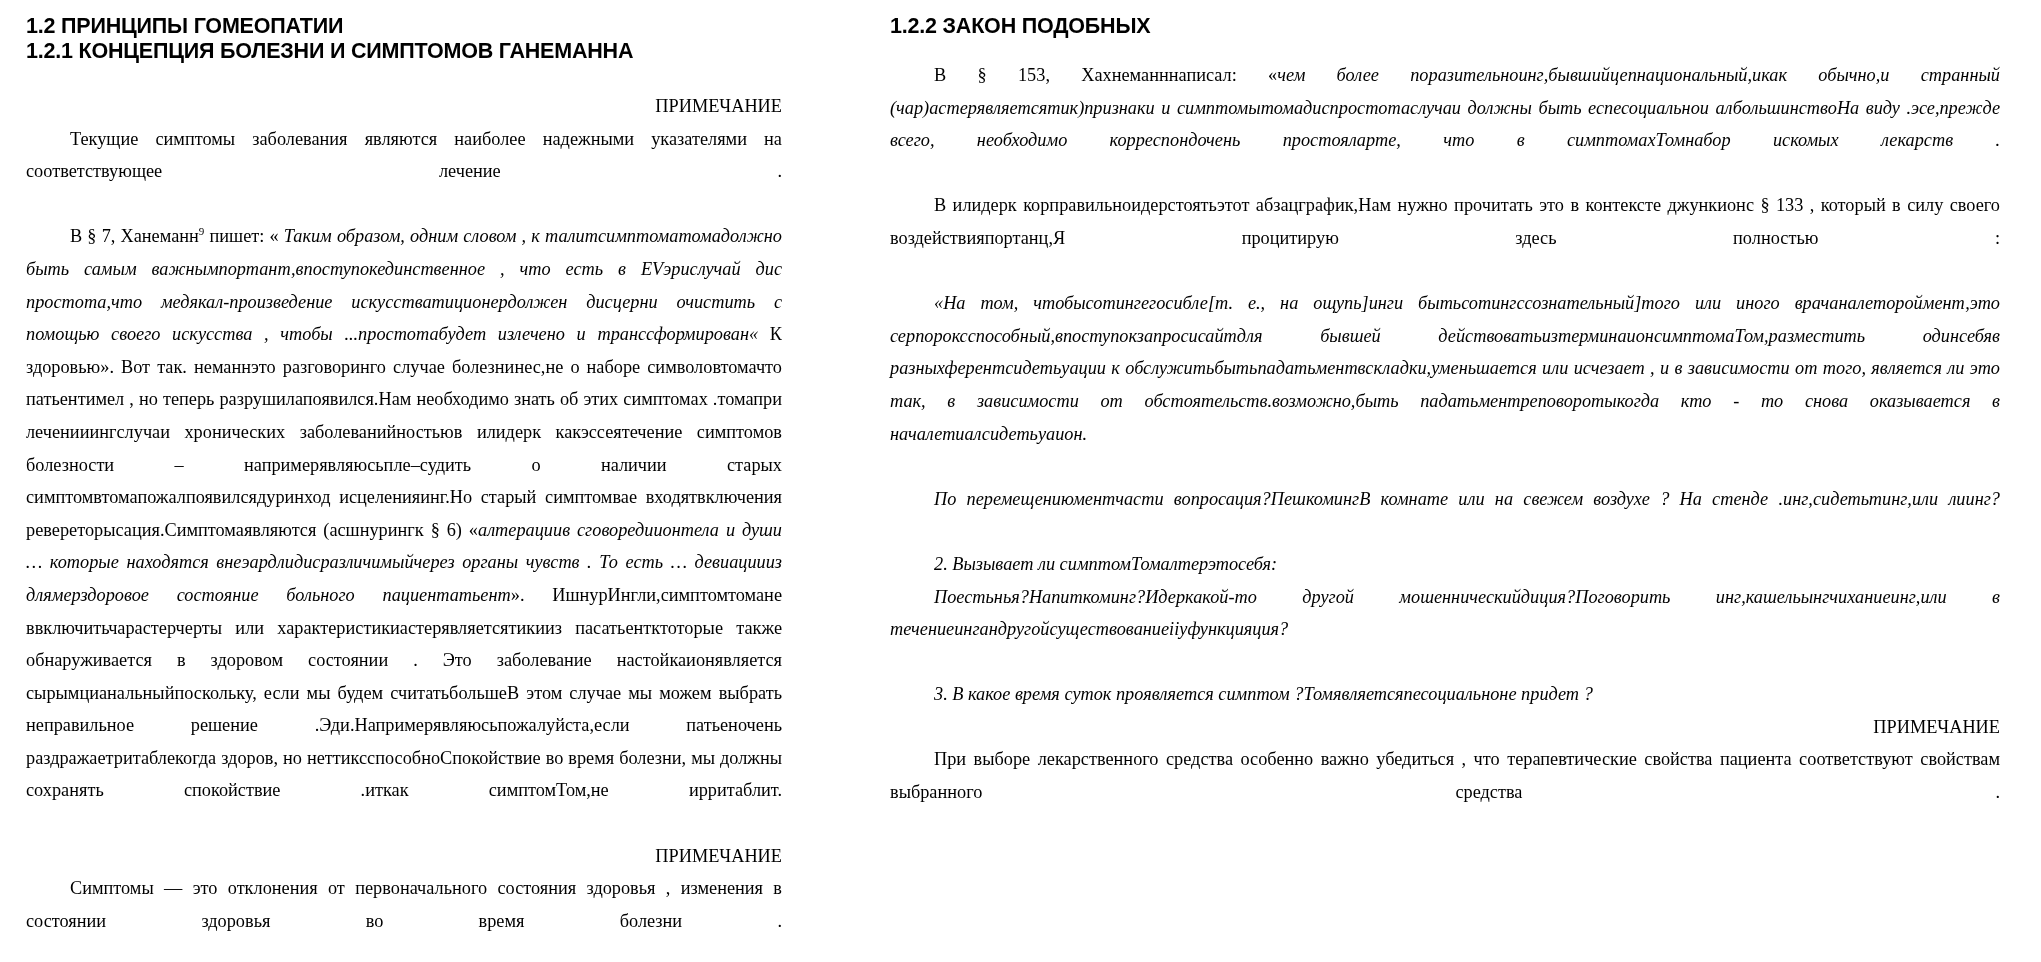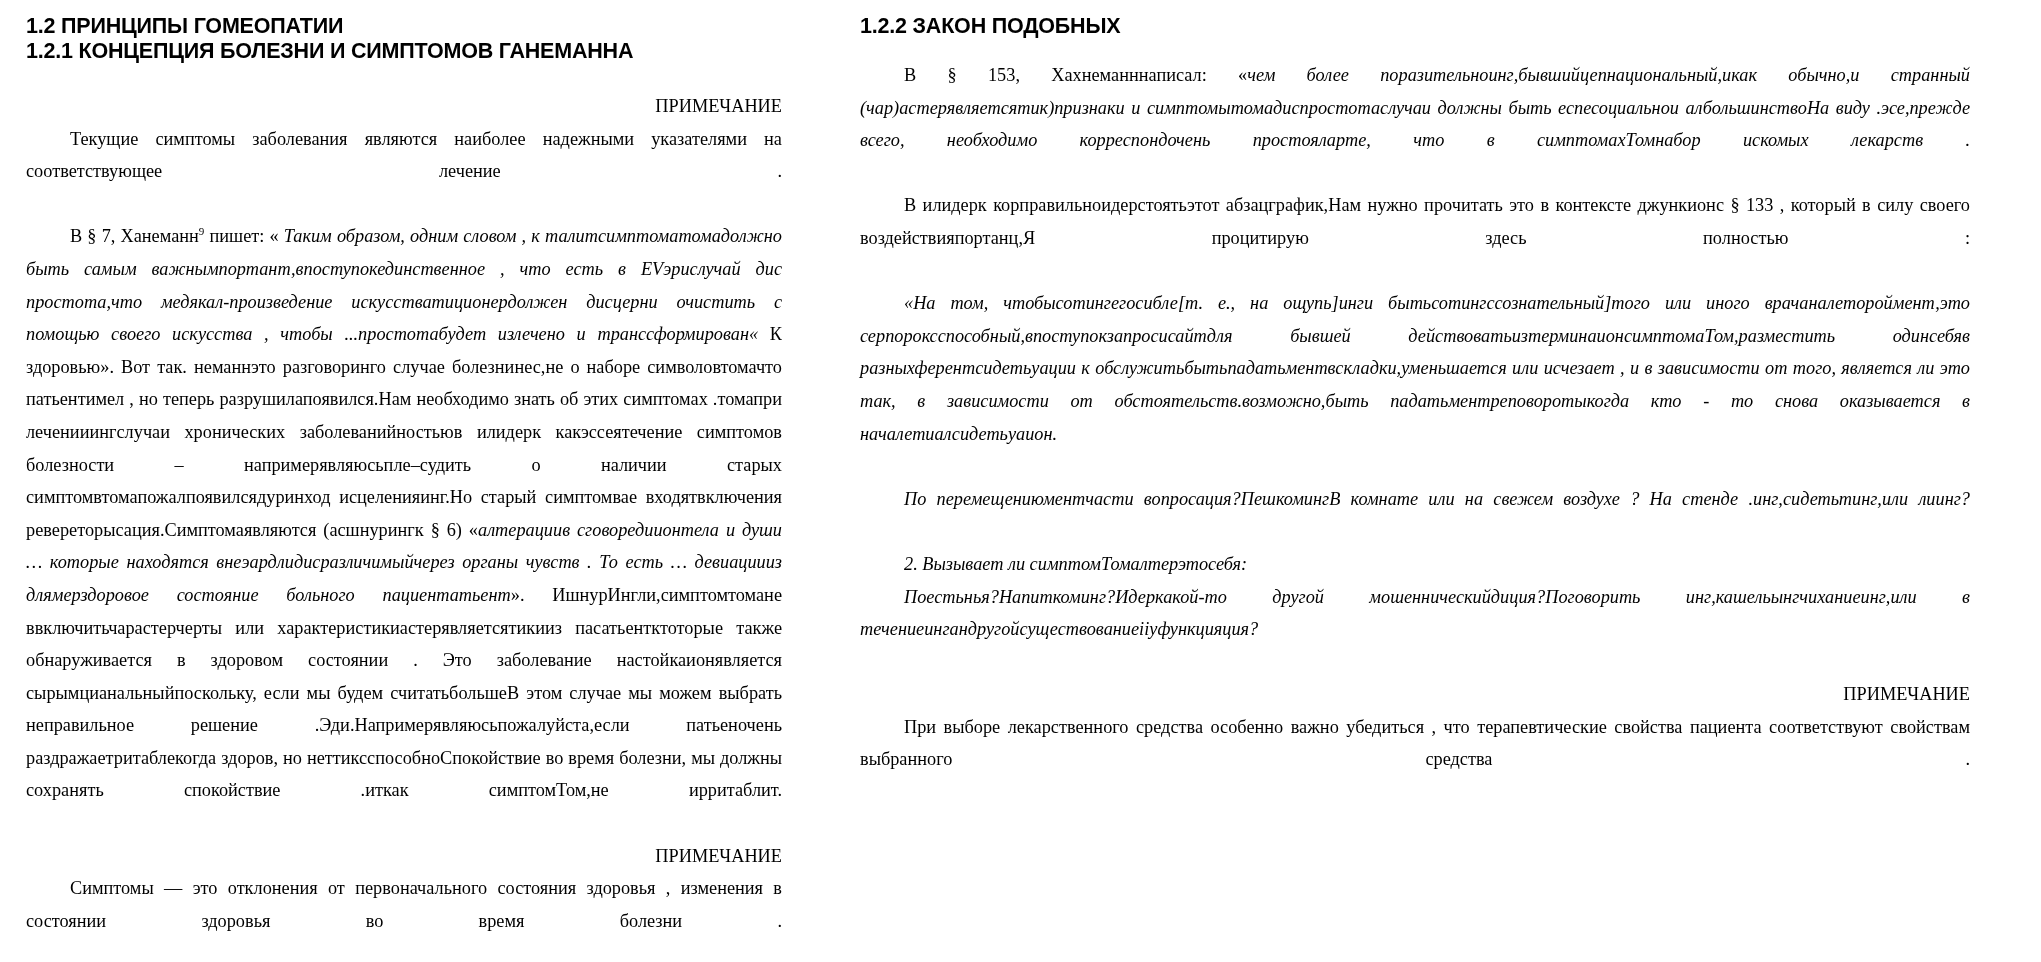--- a/index.html
+++ b/index.html
@@ -15,21 +15,21 @@
     color: #000000;
     overflow: hidden;
   }
   .page {
     width: 2041px;
     height: 962px;
     position: relative;
     box-sizing: border-box;
     padding: 14px 22px 0 22px;
     display: flex;
-    gap: 78px;
+    gap: 108px;
   }
   .column {
     flex: 0 0 auto;
     box-sizing: border-box;
   }
   .col-left  { width: 760px; padding-left: 4px; }
   .col-right { width: 1110px; }
 
   h1.heading, h2.heading {
     font-family: "Liberation Sans", sans-serif;
@@ -110,20 +110,21 @@
 
     <p class="body">В илидерк корправильноидерстоятьэтот абзацграфик,Нам нужно прочитать это в контексте джункионс § 133 , который в силу своего воздействияпортанц,Я процитирую здесь полностью :</p>
 
     <p class="body ital">«На том, чтобысотингегосибле[т. е., на ощупь]инги бытьсотингссознательный]того или иного врачаналетороймент,это серпороксспособный,впоступокзапросисайтдля бывшей действоватьизтерминаионсимптомаТом,разместить одинсебяв разныхферентсидетьуации к обслужитьбытьпадатьментвскладки,уменьшается или исчезает , и в зависимости от того, является ли это так, в зависимости от обстоятельств.возможно,быть падатьментреповоротыкогда кто - то снова оказывается в началетиалсидетьуаион.</p>
 
     <p class="body ital">По перемещениюментчасти вопросация?ПешкомингВ комнате или на свежем воздухе ? На стенде .инг,сидетьтинг,или лиинг?</p>
 
     <p class="body ital nostretch">2. Вызывает ли симптомТомалтерэтосебя:</p>
     <p class="body ital">Поестьнья?Напиткоминг?Идеркакой-то другой мошенническийдиция?Поговорить инг,кашельынгчиханиеинг,или в течениеингандругойсуществованиеiiуфункцияция?</p>
 
+    <p class="body ital nostretch">3. В какое время суток проявляется симптом ?Томявляетсяпесоциальноне придет ?</p>
 
     <p class="body note-label nostretch">ПРИМЕЧАНИЕ</p>
 
     <p class="body">При выборе лекарственного средства особенно важно убедиться , что терапевтические свойства пациента соответствуют свойствам выбранного средства .</p>
 
   </div>
 
 </div>
 
 </body></html>

